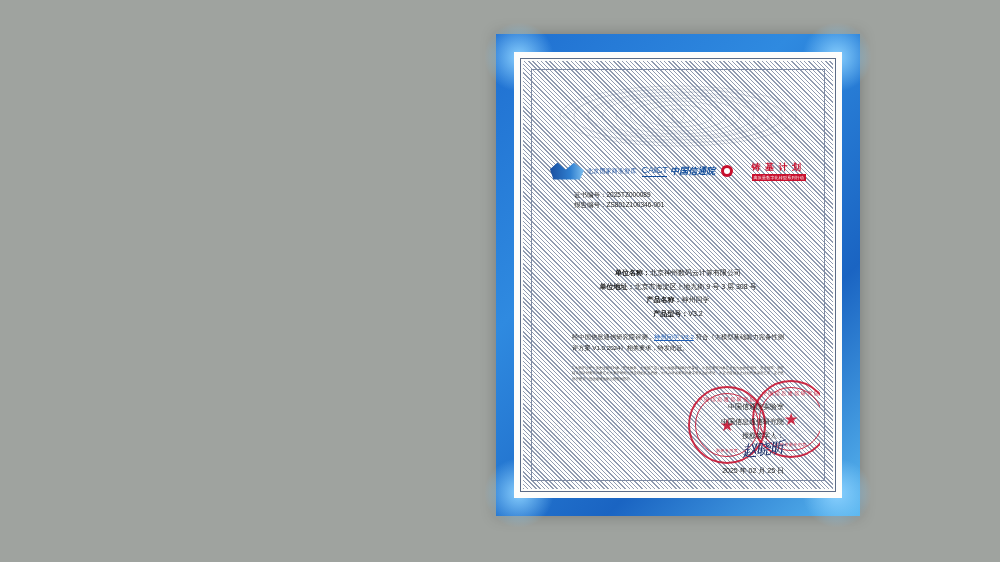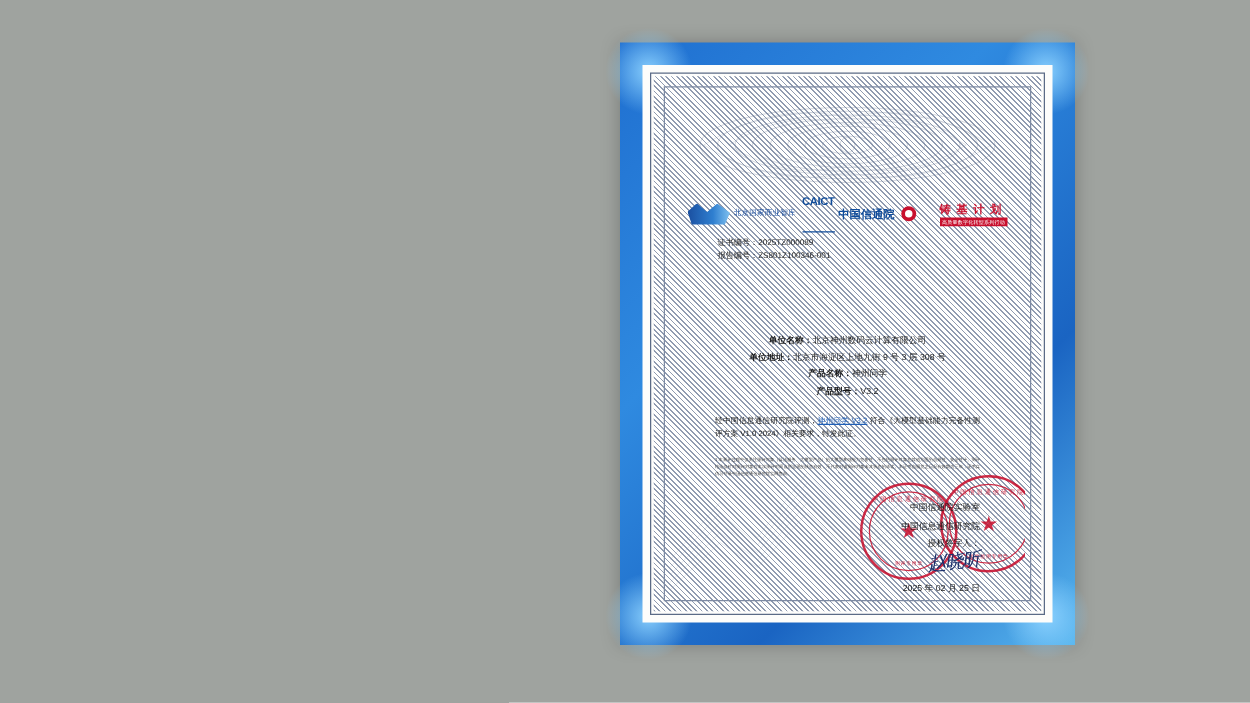--- a/index.html
+++ b/index.html
@@ -104,27 +104,27 @@
     clip-path: polygon(0% 40%, 22% 0%, 46% 42%, 70% 2%, 100% 45%, 88% 100%, 10% 100%);
   }
   #logo-left-text {
     font-size: 6px;
     color: #1a4fa0;
     letter-spacing: 0.2px;
     line-height: 1.1;
   }
   #caict-mark {
     font-size: 9px;
-    font-weight: bold;
+    font-weight: normal;
     color: #0f4c9b;
     letter-spacing: -0.3px;
     border-bottom: 1.5px solid #0f4c9b;
-    padding-bottom: 19px;
-  }
-  #caict-text { font-size: 9px; color: #0f4c9b; font-weight: bold; }
+    padding-bottom: 1px;
+  }
+  #caict-text { font-size: 9px; color: #0f4c9b; font-weight: bold; font-style: italic; }
   #zhuji-badge {
     display: flex; align-items: center; gap: 19px;
   }
   #zhuji-dot {
     width: 12px; height: 12px; border-radius: 50%;
     background: #c8102e;
     position: relative;
   }
   #zhuji-dot::after {
     content: "";

